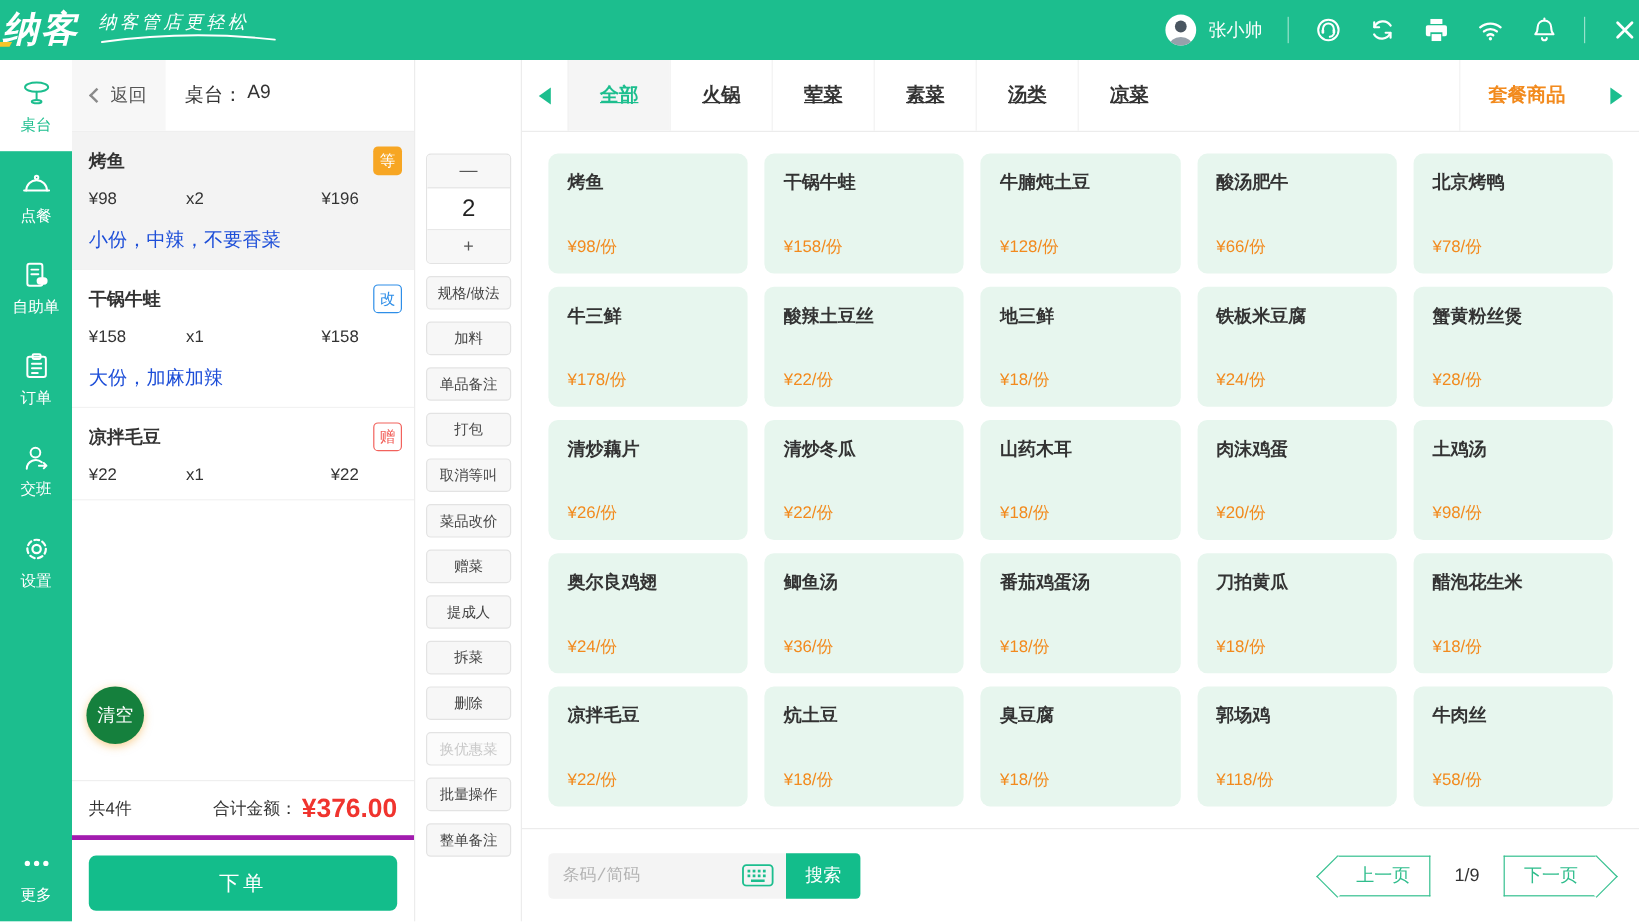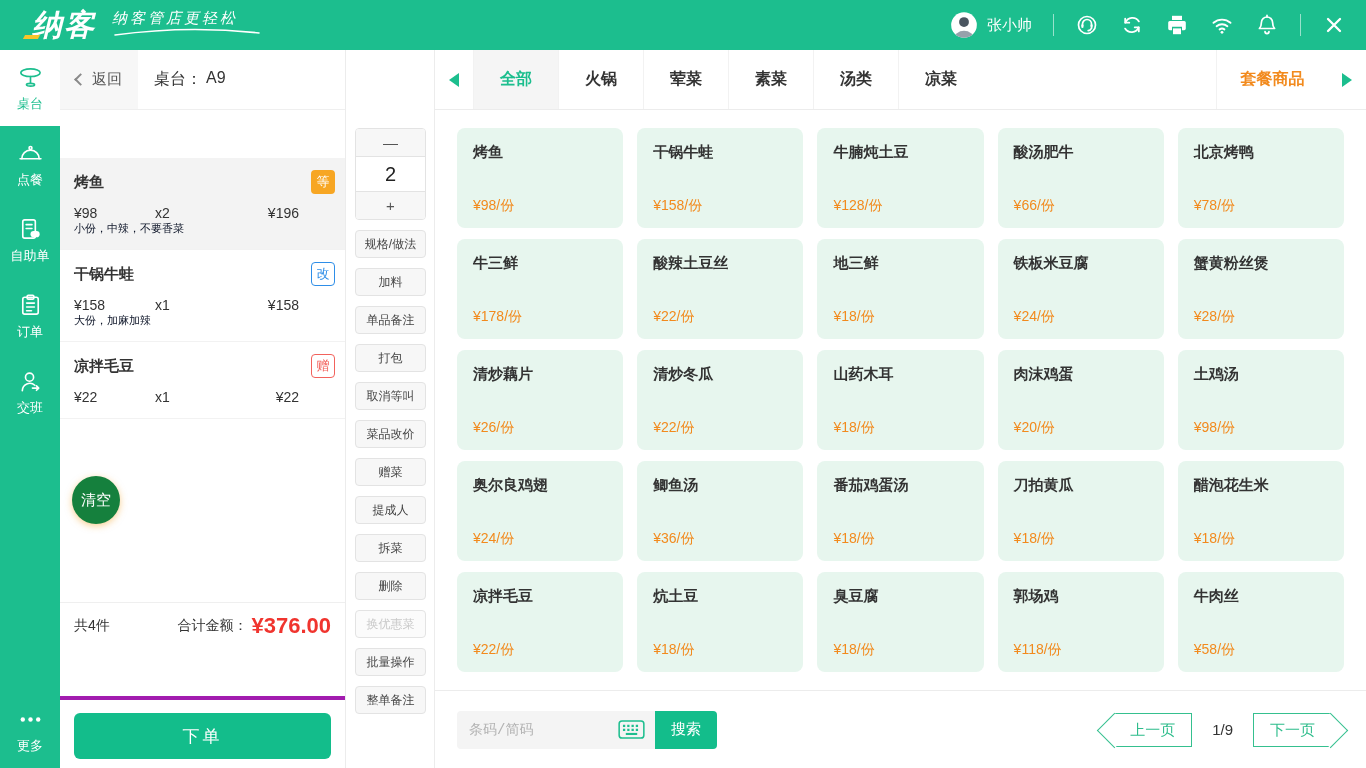--- a/index.html
+++ b/index.html
@@ -2,57 +2,57 @@
 <html><head>
 <meta charset="utf-8">
 <style>
   * { margin:0; padding:0; box-sizing:border-box; }
   html,body { width:1366px; height:768px; }
   body { font-family:"Liberation Sans","DejaVu Sans",sans-serif; background:#fff; overflow:hidden; }
   .app { position:relative; width:1366px; height:768px; background:#fff; }
 
   
   .topbar { position:absolute; top:0; left:0; right:0; height:50px; background:#1cbe8e; display:flex; align-items:center; color:#fff; z-index:10; }
-  .logo { display:flex; align-items:flex-start; padding-left:32px; gap:16px; }
+  .logo { display:flex; align-items:flex-start; padding-left:2px; gap:16px; }
   .logo-text { position:relative; font-size:30px; font-weight:bold; font-style:italic; letter-spacing:2px; line-height:46px; }
   .logo-text::after { content:""; position:absolute; left:-8px; bottom:9px; width:15px; height:4px; background:#f7c52a; transform:skewX(-28deg); }
   .slogan-wrap { display:flex; flex-direction:column; margin-top:7px; }
   .slogan { font-size:15px; font-style:italic; letter-spacing:3px; }
-  .topbar-right { margin-left:auto; display:flex; align-items:center; gap:21px; padding-right:20px; }
+  .topbar-right { margin-left:auto; display:flex; align-items:center; gap:21px; }
   .user { display:flex; align-items:center; gap:9px; font-size:15px; cursor:pointer; }
   .user svg { width:28px; height:28px; display:block; }
   .tb-div { width:1px; height:22px; background:rgba(255,255,255,.55); }
   .tb-icon { width:24px; height:24px; display:block; cursor:pointer; }
 
   
   .sidebar { position:absolute; top:50px; left:0; bottom:0; width:60px; background:#1cbe8e; display:flex; flex-direction:column; z-index:5; }
   .side-item { height:76px; flex-shrink:0; display:flex; flex-direction:column; align-items:center; justify-content:center; gap:4px; color:#fff; font-size:13px; cursor:pointer; }
   .side-item svg { width:27px; height:27px; display:block; }
   .side-item.active { background:#fff; color:#1cbe8e; }
   .side-more { margin-top:auto; margin-bottom:6px; height:64px; }
 
   
-  .order-panel { position:absolute; top:50px; left:60px; width:286px; bottom:0; background:#fff; border-right:1px solid #ececec; display:flex; flex-direction:column;gap:48px; }
+  .order-panel { position:absolute; top:50px; left:60px; width:286px; bottom:0; background:#fff; border-right:1px solid #ececec; display:flex; flex-direction:column; }
   .op-header { height:60px; flex-shrink:0; border-bottom:1px solid #efefef; display:flex; align-items:center; }
   .back-btn { width:78px; height:100%; background:#f7f7f7; display:flex; align-items:center; justify-content:center; gap:7px; color:#555; font-size:15px; cursor:pointer; }
   .chev { width:9px; height:9px; border-left:2px solid #8a8a8a; border-bottom:2px solid #8a8a8a; transform:rotate(45deg); flex-shrink:0; }
   .table-title { margin-left:16px; font-size:16px; color:#333; display:flex; gap:4px; }
   .op-list { flex:1; overflow:hidden; }
   .op-item { position:relative; padding:15px 14px 13px; border-bottom:1px solid #f2f2f2; cursor:pointer; }
   .op-item.selected { background:#f3f3f3; }
   .op-name { font-size:15px; color:#333; font-weight:bold; }
   .op-badge { position:absolute; top:12px; right:10px; min-width:24px; height:24px; border-radius:4px; font-size:13px; display:flex; align-items:center; justify-content:center; }
   .badge-wait { background:#f7a623; color:#fff; }
   .badge-mod  { border:1px solid #2e8ee8; color:#2e8ee8; background:#fff; }
   .badge-gift { border:1px solid #f2625c; color:#f2625c; background:#fff; }
   .op-amounts { display:flex; align-items:center; margin-top:13px; font-size:14px; color:#333; padding-right:32px; }
   .op-price { flex:1; }
   .op-qty { width:72px; }
   .op-total { width:72px; text-align:right; }
-  .op-note { margin-top:0; font-size:11px; color:#0f172a; }
+  .op-note { margin-top:17px; font-size:16px; color:#1d4ed8; }
   .clear-row { height:86px; flex-shrink:0; padding:8px 0 0 12px; }
   .clear-btn { width:48px; height:48px; border-radius:50%; background:#15803d; color:#fff; font-size:15px; display:flex; align-items:center; justify-content:center; cursor:pointer; box-shadow:0 2px 7px rgba(242,161,37,.5); }
   .op-footer { height:46px; flex-shrink:0; border-top:1px solid #efefef; display:flex; align-items:center; padding:0 14px; font-size:14px; color:#333; }
   .op-total-label { margin-left:auto; }
   .op-total-amount { color:#f0342e; font-size:22px; font-weight:bold; margin-left:4px; }
   .op-submit-wrap { height:72px; flex-shrink:0; border-top:4px solid #a21caf; padding:13px 14px; }
   .submit-btn { width:100%; height:46px; background:#13bd8b; color:#fff; font-size:17px; letter-spacing:3px; border:none; border-radius:6px; cursor:pointer; font-family:inherit; }
 
   
   .actions-col { position:absolute; top:50px; left:347px; width:88px; bottom:0; background:#fff; border-right:1px solid #ececec; padding:78px 8px 0; }
@@ -61,21 +61,21 @@
   .step-val { height:36px; background:#fff; border-top:1px solid #e3e3e3; border-bottom:1px solid #e3e3e3; display:flex; align-items:center; justify-content:center; font-size:20px; color:#222; }
   .act-btn { margin-top:10px; height:28px; width:100%; background:#f7f7f7; border:1px solid #e3e3e3; border-radius:4px; font-size:12px; color:#444; display:flex; align-items:center; justify-content:center; cursor:pointer; }
   .act-btn.disabled { color:#c9c9c9; background:#fbfbfb; cursor:default; }
 
   
   .main { position:absolute; top:50px; left:435px; right:0; bottom:0; background:#fff; display:flex; flex-direction:column; }
   .tabs-bar { height:60px; flex-shrink:0; border-bottom:1px solid #ececec; display:flex; align-items:stretch; }
   .tab-arrow { width:38px; display:flex; align-items:center; justify-content:center; cursor:pointer; }
   .tri-left  { width:0; height:0; border:7px solid transparent; border-left:0; border-right:10px solid #1cbe8e; }
   .tri-right { width:0; height:0; border:7px solid transparent; border-right:0; border-left:10px solid #1cbe8e; }
-  .tab { width:85px; display:flex; align-items:center; justify-content:center; font-size:16px; font-weight:bold; color:#333; border-left:1px solid #f2f2f2; cursor:pointer; }
+  .tab { width:85px; display:flex; align-items:center; justify-content:center; font-size:16px; font-weight:bold; color:#333; border-left:1px solid #f2f2f2; cursor:pointer;text-decoration:underline; }
   .tab:last-of-type { border-right:1px solid #f2f2f2; }
   .tab.active { background:#f5f5f5; color:#1cbe8e; }
   .combo-tab { width:112px; margin-left:auto; border-left:1px solid #f2f2f2; display:flex; align-items:center; justify-content:center; font-size:16px; font-weight:bold; color:#f28a1d; cursor:pointer; }
   .menu-grid { flex:1; padding:18px 22px; display:grid; grid-template-columns:repeat(5,1fr); grid-auto-rows:100px; gap:11px 14px; }
   .menu-card { background:#e7f6ee; border-radius:8px; padding:15px 16px 13px; display:flex; flex-direction:column; justify-content:space-between; overflow:hidden; cursor:pointer; }
   .mc-name { font-size:15px; font-weight:bold; color:#333; white-space:nowrap; }
   .mc-price { font-size:14px; color:#f28a1d; }
 
   
   .bottom-bar { height:78px; flex-shrink:0; border-top:1px solid #ececec; display:flex; align-items:center; padding:0 22px; }
@@ -201,20 +201,27 @@
       <span>订单</span>
     </div>
     <div class="side-item">
       <svg viewBox="0 0 28 28" fill="none" stroke="currentColor" stroke-width="1.7" stroke-linecap="round" stroke-linejoin="round">
         <circle cx="13" cy="9.5" r="4.2"></circle>
         <path d="M5.5 23.5 a7.8 7.8 0 0 1 13 -5.6"></path>
         <path d="M16 20.8 h6.5 m0 0 l-2.3 -2.3 m2.3 2.3 l-2.3 2.3"></path>
       </svg>
       <span>交班</span>
     </div>
+    <div class="side-item">
+      <svg viewBox="0 0 28 28" fill="none" stroke="currentColor" stroke-width="1.9" stroke-linecap="round">
+        <circle cx="14" cy="14" r="8" stroke-dasharray="4.2 2.9"></circle>
+        <circle cx="14" cy="14" r="3.6"></circle>
+      </svg>
+      <span>设置</span>
+    </div>
     <div class="side-item side-more">
       <svg viewBox="0 0 28 28">
         <circle cx="6" cy="14" r="2.3" fill="currentColor"></circle>
         <circle cx="14" cy="14" r="2.3" fill="currentColor"></circle>
         <circle cx="22" cy="14" r="2.3" fill="currentColor"></circle>
       </svg>
       <span>更多</span>
     </div>
   </nav>
 

